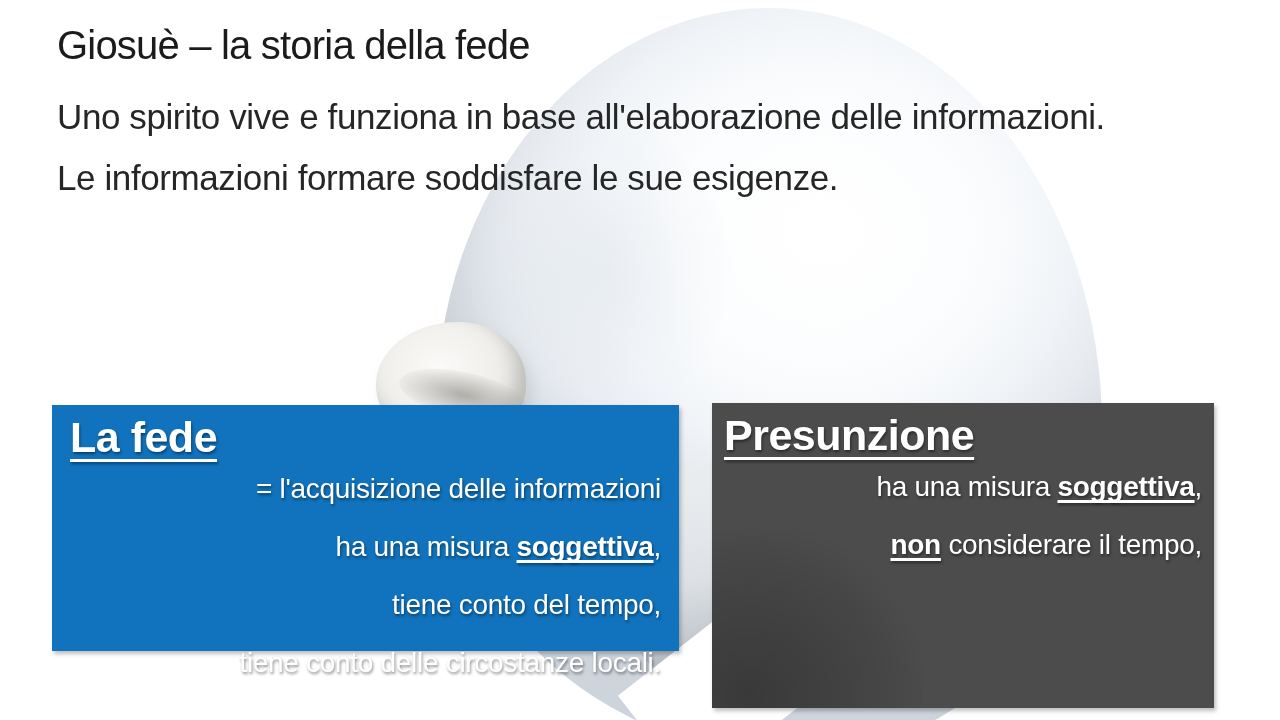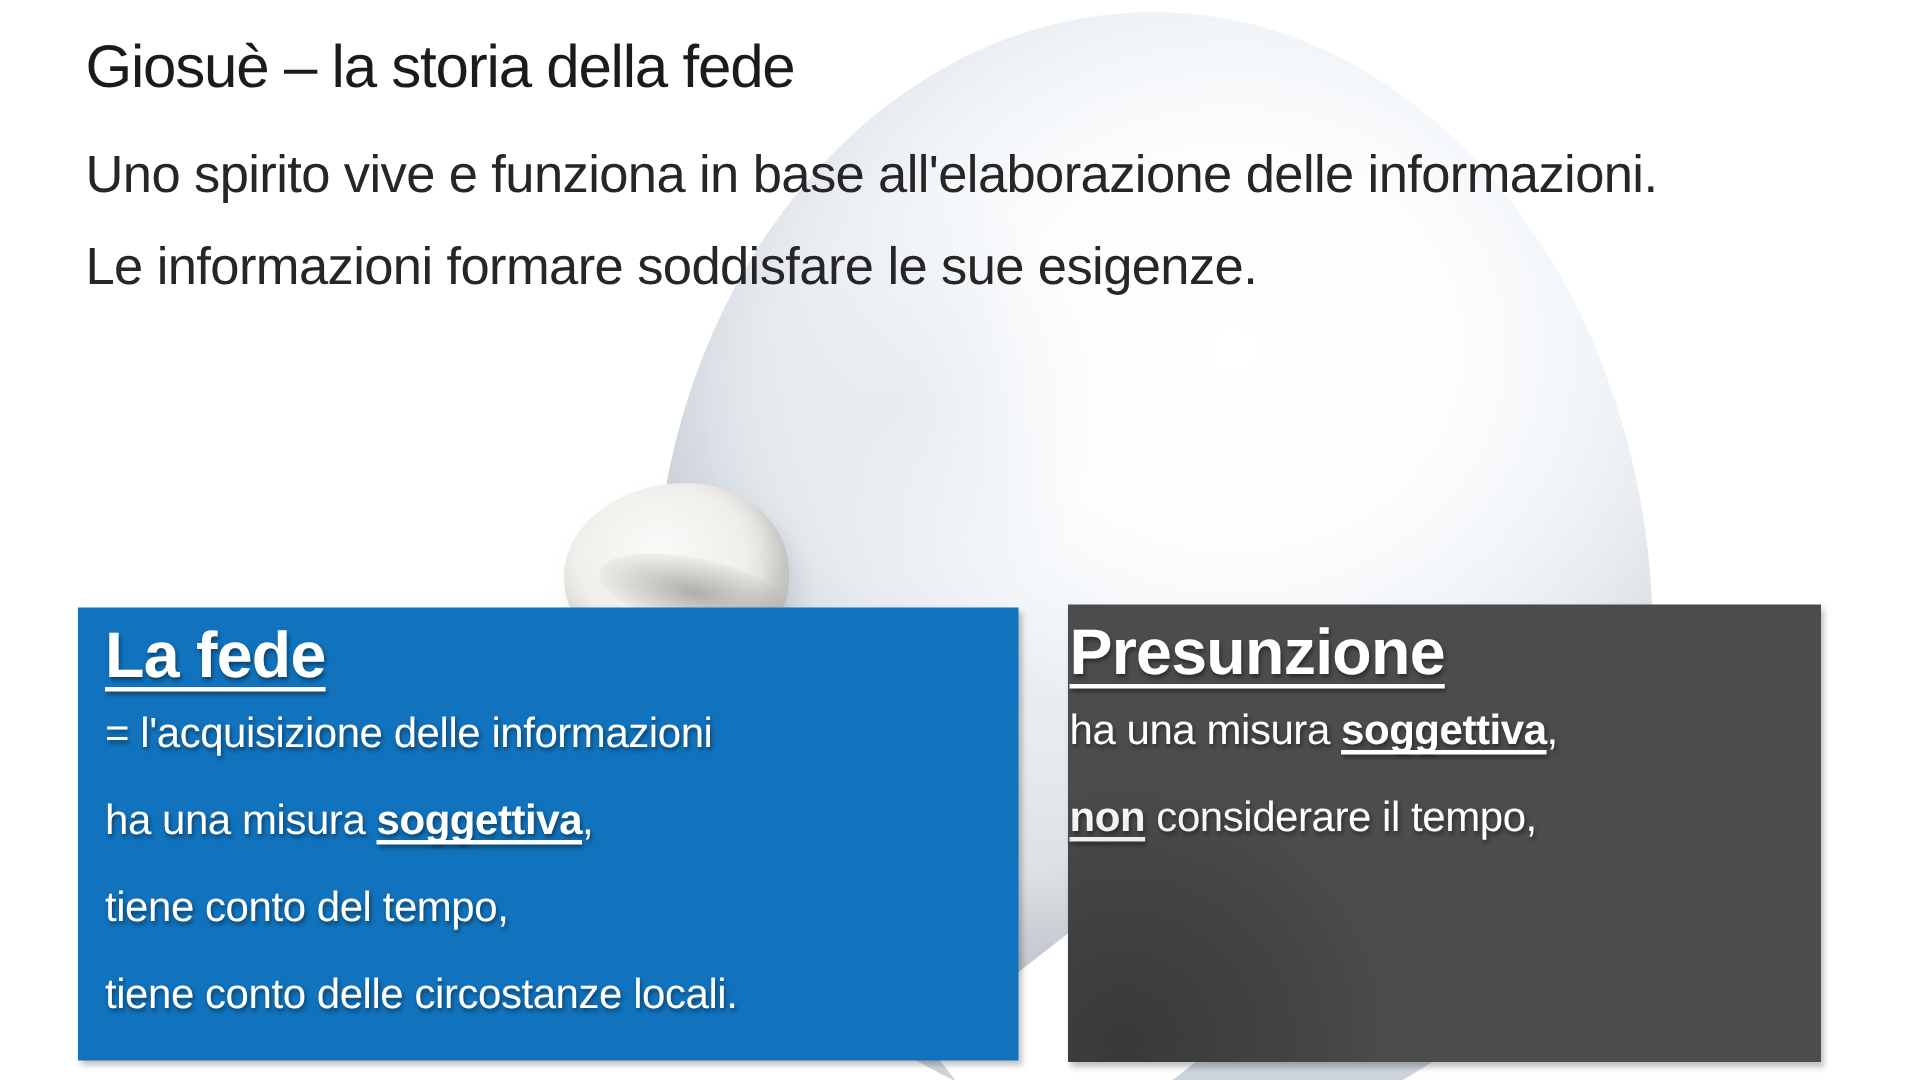--- a/index.html
+++ b/index.html
@@ -105,27 +105,27 @@
 
   
   .box {
     position: absolute;
     z-index: 3;
     color: #ffffff;
     box-shadow: 2px 3px 4px rgba(0,0,0,0.25);
   }
   .box-fede {
     left: 52px; top: 405px;
-    width: 627px; height: 302px;
+    width: 627px; height: 246px;
     padding: 6px 18px;
   }
   .box-presunzione {
     left: 712px; top: 403px;
     width: 502px; height: 305px;
-    padding: 6px 1px;
+    padding: 6px 12px;
   }
   .box-presunzione::after {
     content: "";
     position: absolute;
     left: 0; bottom: 0;
     width: 210px; height: 180px;
     background: radial-gradient(ellipse at 18% 92%,
       rgba(0,0,0,0.25) 0%, rgba(0,0,0,0.10) 50%, rgba(0,0,0,0) 75%);
     pointer-events: none;
   }
@@ -140,20 +140,21 @@
     text-underline-offset: 7px;
     text-decoration-skip-ink: none;
     text-shadow: 1px 2px 3px rgba(0,0,0,0.45);
   }
   .box p {
     margin: 0 0 28px 0;
     font-size: 28px;
     line-height: 30px;
     letter-spacing: -0.3px;
     text-shadow: 1px 2px 3px rgba(0,0,0,0.45);
+    text-align: right;
   }
   .emph {
     font-weight: 700;
     text-decoration: underline;
     text-decoration-thickness: 2.5px;
     text-underline-offset: 4px;
     text-decoration-skip-ink: none;
   }
 </style>
 </head>

